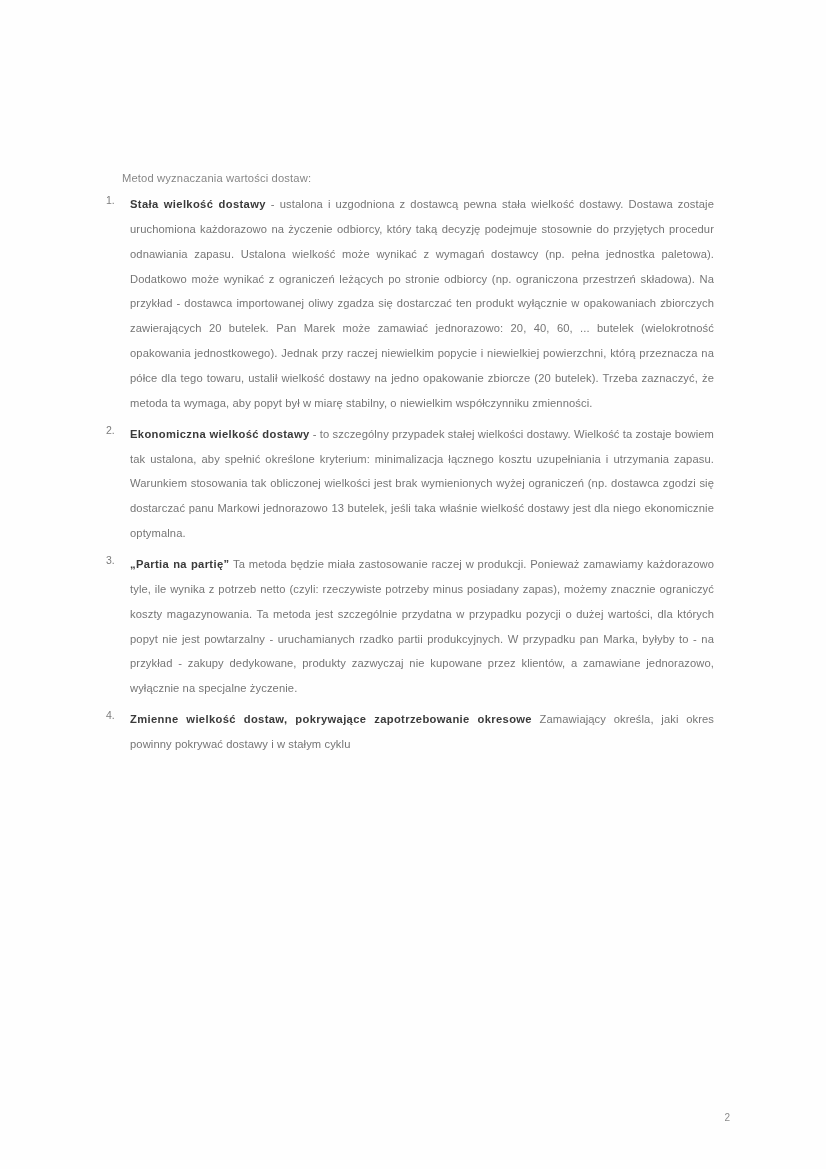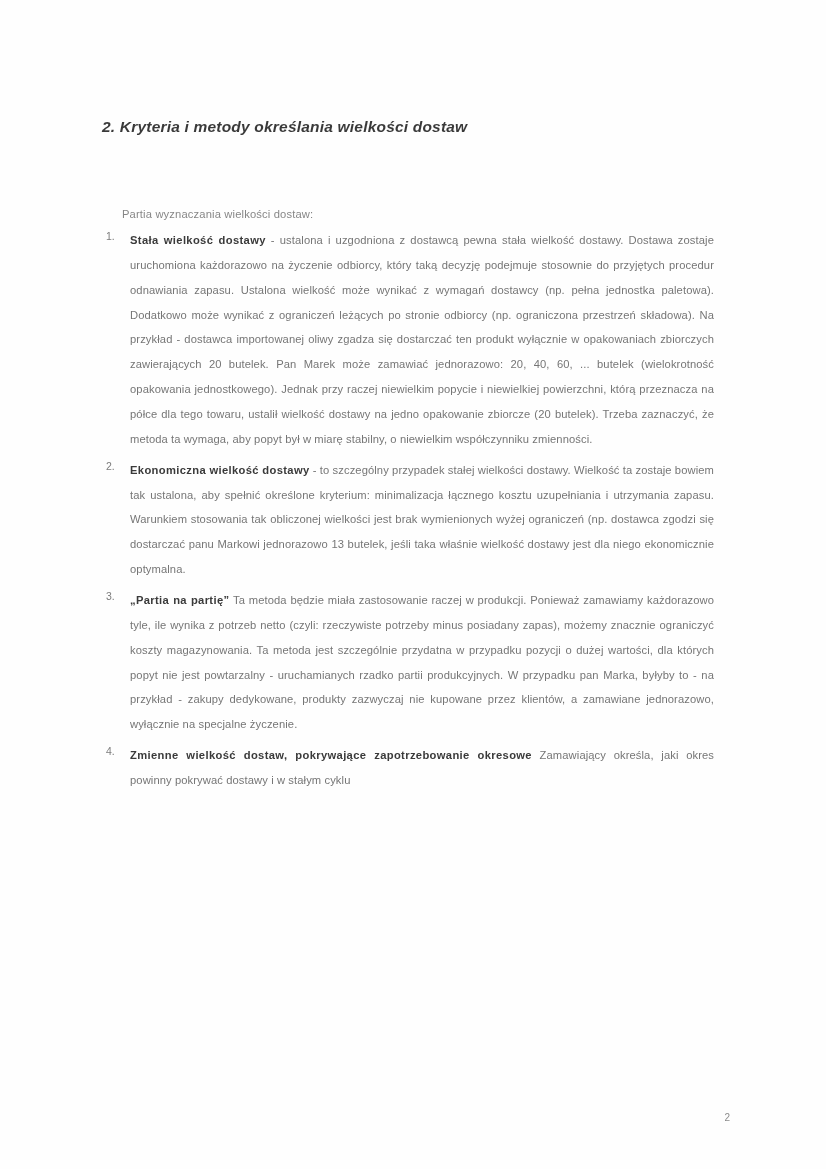--- a/index.html
+++ b/index.html
@@ -94,23 +94,22 @@
   }
   .blur-light {
     filter: blur(0.35px);
   }
 </style>
 </head>
 <body>
 
 <div class="page">
 
-  <h1 class="doc-heading blur-light">2. Kryteria i metody określania wielkości dostaw</h1>
 
-  <p class="intro-line blur-soft">Partia wyznaczania wielkości dostaw:</p>
+  <p class="intro-line blur-soft">Metod wyznaczania wartości dostaw:</p>
 
   <ol class="list">
     <li>
       <p class="para blur-soft"><b>Stała wielkość dostawy</b><span> - ustalona i uzgodniona z dostawcą pewna stała wielkość dostawy. Dostawa zostaje uruchomiona każdorazowo na życzenie odbiorcy, który taką decyzję podejmuje stosownie do przyjętych procedur odnawiania zapasu. Ustalona wielkość może wynikać z wymagań dostawcy (np. pełna jednostka paletowa). Dodatkowo może wynikać z ograniczeń leżących po stronie odbiorcy (np. ograniczona przestrzeń składowa). Na przykład - dostawca importowanej oliwy zgadza się dostarczać ten produkt wyłącznie w opakowaniach zbiorczych zawierających 20 butelek. Pan Marek może zamawiać jednorazowo: 20, 40, 60, ... butelek (wielokrotność opakowania jednostkowego). Jednak przy raczej niewielkim popycie i niewielkiej powierzchni, którą przeznacza na półce dla tego towaru, ustalił wielkość dostawy na jedno opakowanie zbiorcze (20 butelek). Trzeba zaznaczyć, że metoda ta wymaga, aby popyt był w miarę stabilny, o niewielkim współczynniku zmienności.</span></p>
     </li>
     <li>
       <p class="para blur-soft"><b>Ekonomiczna wielkość dostawy</b><span> - to szczególny przypadek stałej wielkości dostawy. Wielkość ta zostaje bowiem tak ustalona, aby spełnić określone kryterium: minimalizacja łącznego kosztu uzupełniania i utrzymania zapasu. Warunkiem stosowania tak obliczonej wielkości jest brak wymienionych wyżej ograniczeń (np. dostawca zgodzi się dostarczać panu Markowi jednorazowo 13 butelek, jeśli taka właśnie wielkość dostawy jest dla niego ekonomicznie optymalna.</span></p>
     </li>
     <li>
       <p class="para blur-soft"><b>„Partia na partię”</b><span> Ta metoda będzie miała zastosowanie raczej w produkcji. Ponieważ zamawiamy każdorazowo tyle, ile wynika z potrzeb netto (czyli: rzeczywiste potrzeby minus posiadany zapas), możemy znacznie ograniczyć koszty magazynowania. Ta metoda jest szczególnie przydatna w przypadku pozycji o dużej wartości, dla których popyt nie jest powtarzalny - uruchamianych rzadko partii produkcyjnych. W przypadku pan Marka, byłyby to - na przykład - zakupy dedykowane, produkty zazwyczaj nie kupowane przez klientów, a zamawiane jednorazowo, wyłącznie na specjalne życzenie.</span></p>

